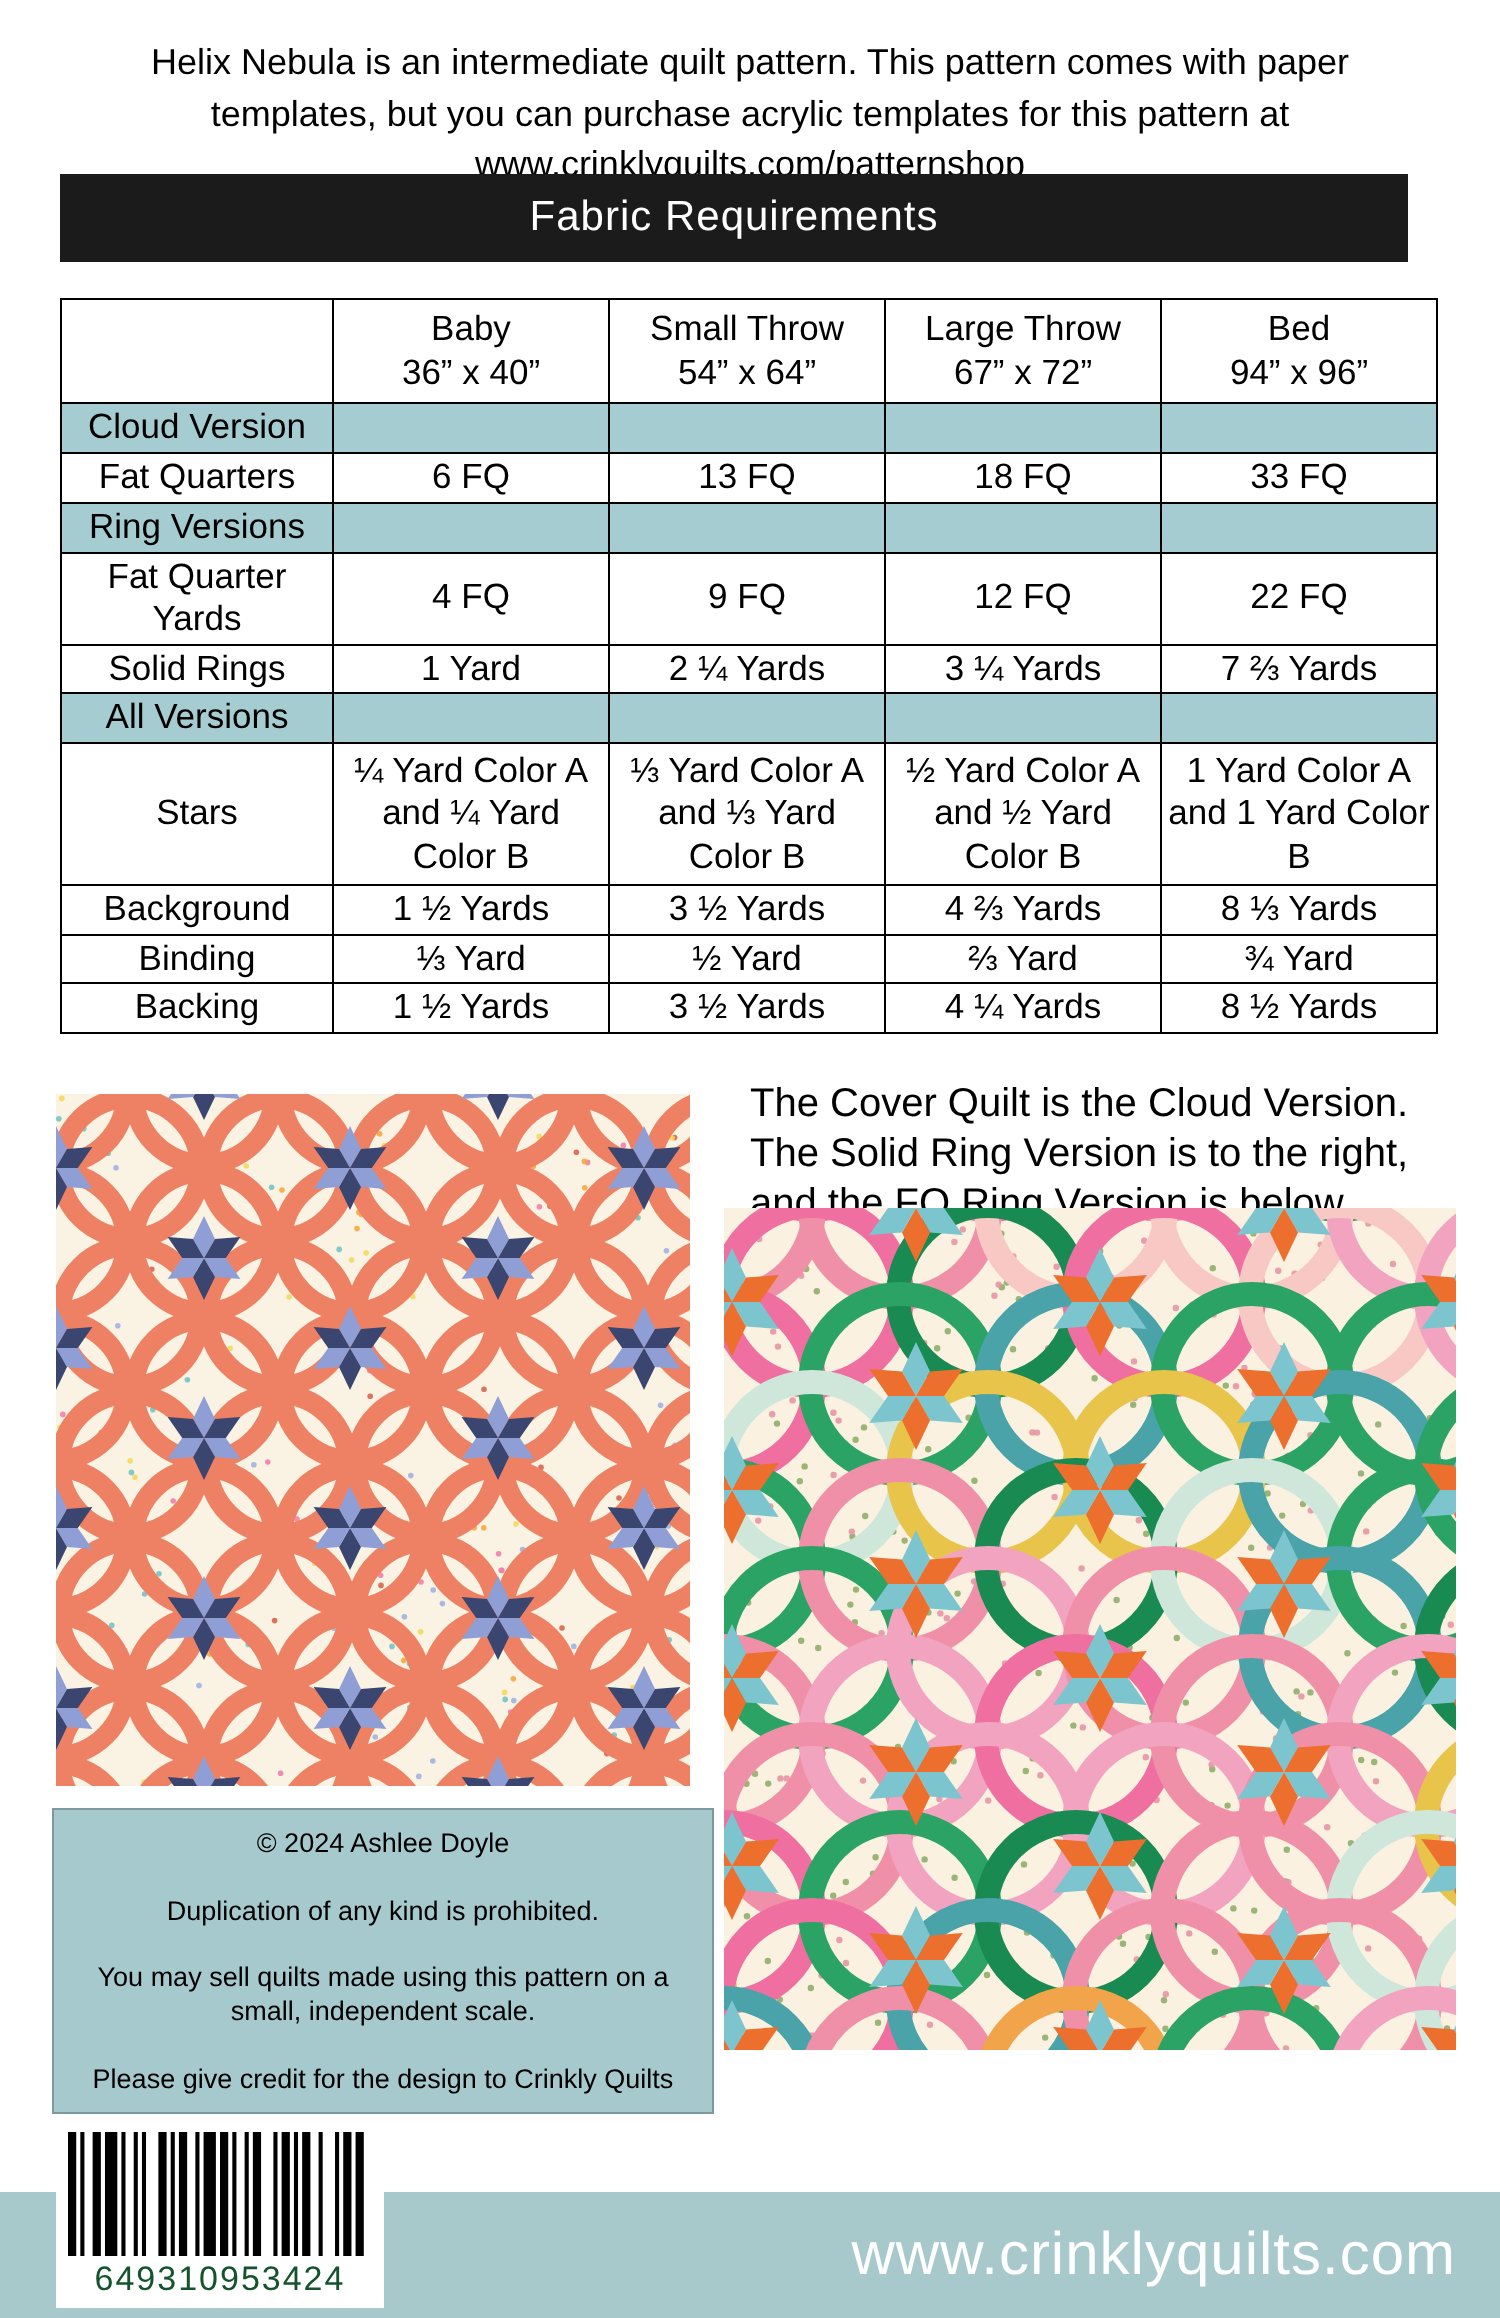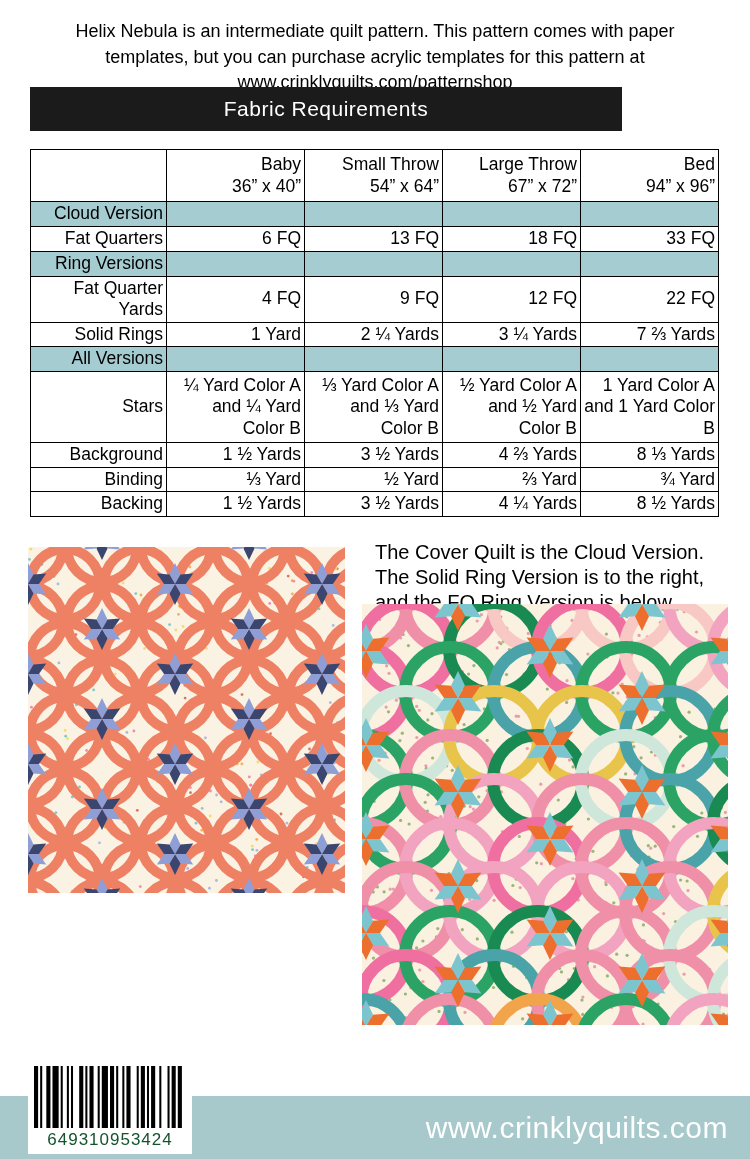--- a/index.html
+++ b/index.html
@@ -6,30 +6,30 @@
   .page{
     position:relative;width:750px;height:1159px;margin:4px auto;overflow:hidden;
     background:var(--page-bg,#fff);
     font-family:"Liberation Sans","DejaVu Sans",sans-serif;
     color:var(--body-text,#000);
   }
   
   .intro{position:absolute;left:0;top:15px;width:750px;text-align:center;
          font-size:18px;line-height:25.5px;}
   
-  .title-bar{position:absolute;left:30px;top:83px;width:592px;height:44px;
+  .title-bar{position:absolute;left:30px;top:83px;width:674px;height:44px;
     background:var(--title-bar-bg,#1b1b1b);color:var(--title-bar-text,#fff);
     display:flex;align-items:center;justify-content:center;
     font-size:21px;letter-spacing:.5px;}
   
   table.fabric{position:absolute;left:30px;top:145px;width:688px;
     border-collapse:collapse;table-layout:fixed;font-size:17.5px;}
   table.fabric th,table.fabric td{
     border:1.5px solid var(--table-border,#000);
-    text-align:right;vertical-align:middle;padding:1px 3px;line-height:1.23;
+    text-align:center;vertical-align:middle;padding:1px 3px;line-height:1.23;
     font-weight:normal;overflow:hidden;}
   tr.header-row{height:52px;}
   tr.section-row{height:25px;}
   tr.section-row td{background:var(--table-section-bg,#a5cdd1);}
   tr.data-row{height:19px;}
   tr.r-two{height:44px;}
   tr.r-stars{height:71px;}
   
   #quilt-cloud{position:absolute;left:28px;top:543px;width:317px;height:346px;display:block;}
   #quilt-fq{position:absolute;left:362px;top:600px;width:366px;height:421px;display:block;}
@@ -1326,20 +1326,26 @@
       <polygon points="188,423 181.0,435.2 164.6,436.5 174.0,423.0" fill="#7cc5cf"></polygon>
       <polygon points="188,423 174.0,423.0 164.6,409.5 181.0,410.8" fill="#ec6f2d"></polygon>
       <polygon points="372,423 365.0,410.8 372.0,396.0 379.0,410.8" fill="#7cc5cf"></polygon>
       <polygon points="372,423 379.0,410.8 395.4,409.5 386.0,423.0" fill="#ec6f2d"></polygon>
       <polygon points="372,423 386.0,423.0 395.4,436.5 379.0,435.2" fill="#7cc5cf"></polygon>
       <polygon points="372,423 379.0,435.2 372.0,450.0 365.0,435.2" fill="#ec6f2d"></polygon>
       <polygon points="372,423 365.0,435.2 348.6,436.5 358.0,423.0" fill="#7cc5cf"></polygon>
       <polygon points="372,423 358.0,423.0 348.6,409.5 365.0,410.8" fill="#ec6f2d"></polygon>
     </svg>
 
+  <div class="copyright-box">
+    <div>© 2024 Ashlee Doyle</div>
+    <div>Duplication of any kind is prohibited.</div>
+    <div>You may sell quilts made using this pattern on a small, independent scale.</div>
+    <div>Please give credit for the design to Crinkly Quilts</div>
+  </div>
 
   <div class="footer-bar"></div>
 
   <div class="barcode">
     <svg id="barcode-bars" width="152" height="62">
         <rect x="0.00" y="0" width="4.11" height="62" fill="#000"></rect>
         <rect x="6.16" y="0" width="2.05" height="62" fill="#000"></rect>
         <rect x="12.32" y="0" width="4.11" height="62" fill="#000"></rect>
         <rect x="18.49" y="0" width="6.16" height="62" fill="#000"></rect>
         <rect x="26.70" y="0" width="2.05" height="62" fill="#000"></rect>

